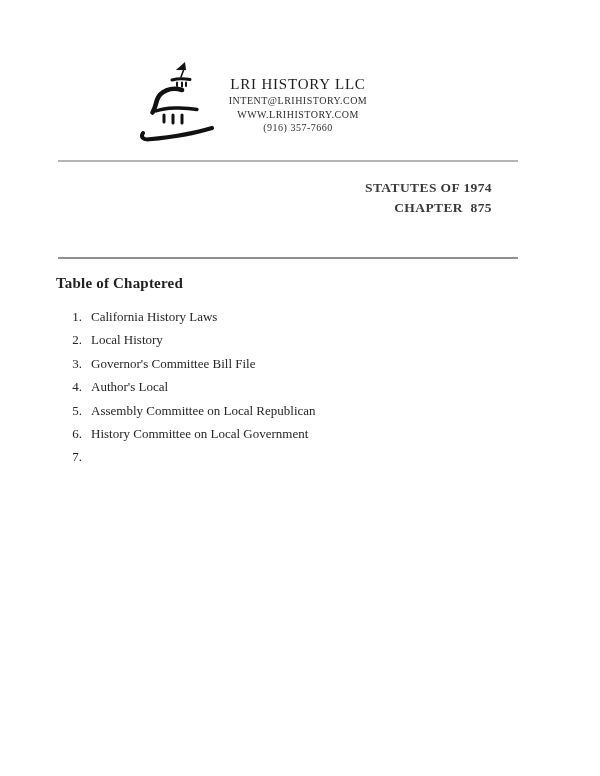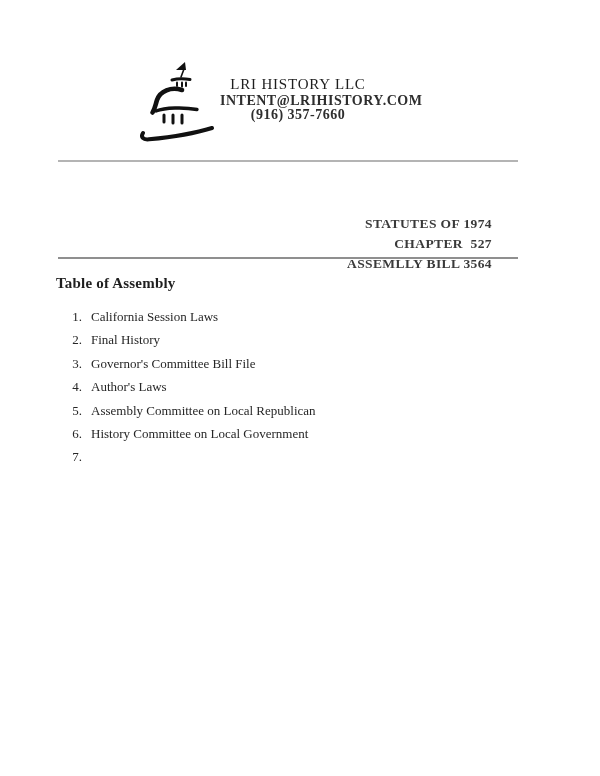--- a/index.html
+++ b/index.html
@@ -21,34 +21,33 @@
   .company-block {
     position: absolute; left: 220px; top: 75px; width: 156px;
     text-align: center;
   }
   .company-name {
     font-size: 15px; letter-spacing: 0.8px;
     color: #1e1e1e; line-height: 19px; white-space: nowrap;
     font-weight: 400;
   }
   .company-line {
-    font-size: 14px; letter-spacing: 0.5px;
-    color: #2e2e2e; line-height: 13.5px; white-space: nowrap; font-weight: bold;
+    font-size: 10px; letter-spacing: 0.5px;
+    color: #2e2e2e; line-height: 13.5px; white-space: nowrap;
   }
 
   
   .rule { position: absolute; left: 58px; width: 460px; }
   .rule-top { top: 160px; height: 2px; background: #b4b4b4; }
   .rule-bottom { top: 257px; height: 1.5px; background: #8f8f8f; }
 
   
   .doc-ref {
     position: absolute; top: 178px; right: 108px;
     text-align: right;
-    margin-top: 36px;
   }
   .doc-ref-line {
     font-size: 13.5px; font-weight: 700; letter-spacing: 0.4px;
     line-height: 20px; color: #3a3a3a; white-space: pre;
   }
 
   
   .toc-heading {
     position: absolute; top: 275px; left: 56px;
     font-size: 15px; font-weight: 700; color: #1f1f1f;
@@ -93,51 +92,51 @@
       <path d="M 33,55 L 33,63" stroke="#111111" stroke-width="3" stroke-linecap="round"></path>
       <path d="M 42,55 L 42,63" stroke="#111111" stroke-width="3" stroke-linecap="round"></path>
 
       <path d="M 3,73 C 0.5,77 3,80 9,79.3 C 33,77 56,73 72,68" stroke="#111111" stroke-width="4" stroke-linecap="round"></path>
     </svg>
   </div>
 
   <div class="company-block">
     <div class="company-name">LRI HISTORY LLC</div>
     <div class="company-line">INTENT@LRIHISTORY.COM</div>
+    <div class="company-line">WWW.LRIHISTORY.COM</div>
     <div class="company-line">(916) 357-7660</div>
   </div>
 
   <div class="rule rule-top"></div>
 
   <div class="doc-ref">
     <div class="doc-ref-line">STATUTES OF 1974</div>
-    <div class="doc-ref-line">CHAPTER  527</div>
-    <div class="doc-ref-line">ASSEMLLY BILL 3564</div>
+    <div class="doc-ref-line">CHAPTER  875</div>
   </div>
 
   <div class="rule rule-bottom"></div>
 
-  <div class="toc-heading">Table of Assembly</div>
+  <div class="toc-heading">Table of Chaptered</div>
 
   <ul class="toc-list">
     <li class="toc-item">
       <span class="toc-num">1.</span>
-      <span class="toc-label">California Session Laws</span>
+      <span class="toc-label">California History Laws</span>
     </li>
     <li class="toc-item">
       <span class="toc-num">2.</span>
-      <span class="toc-label">Final History</span>
+      <span class="toc-label">Local History</span>
     </li>
     <li class="toc-item">
       <span class="toc-num">3.</span>
       <span class="toc-label">Governor's Committee Bill File</span>
     </li>
     <li class="toc-item">
       <span class="toc-num">4.</span>
-      <span class="toc-label">Author's Laws</span>
+      <span class="toc-label">Author's Local</span>
     </li>
     <li class="toc-item">
       <span class="toc-num">5.</span>
       <span class="toc-label">Assembly Committee on Local Republican</span>
     </li>
     <li class="toc-item">
       <span class="toc-num">6.</span>
       <span class="toc-label">History Committee on Local Government</span>
     </li>
     <li class="toc-item">

